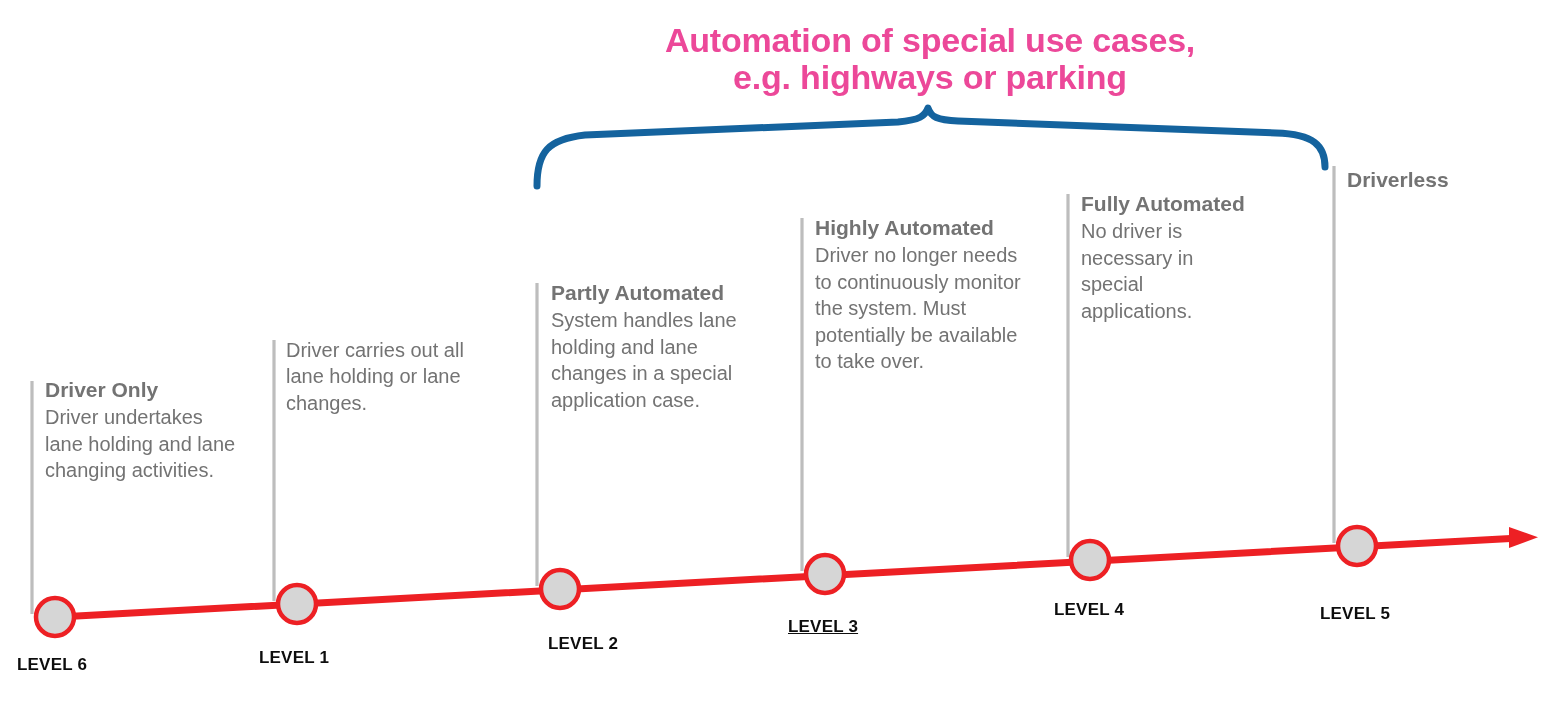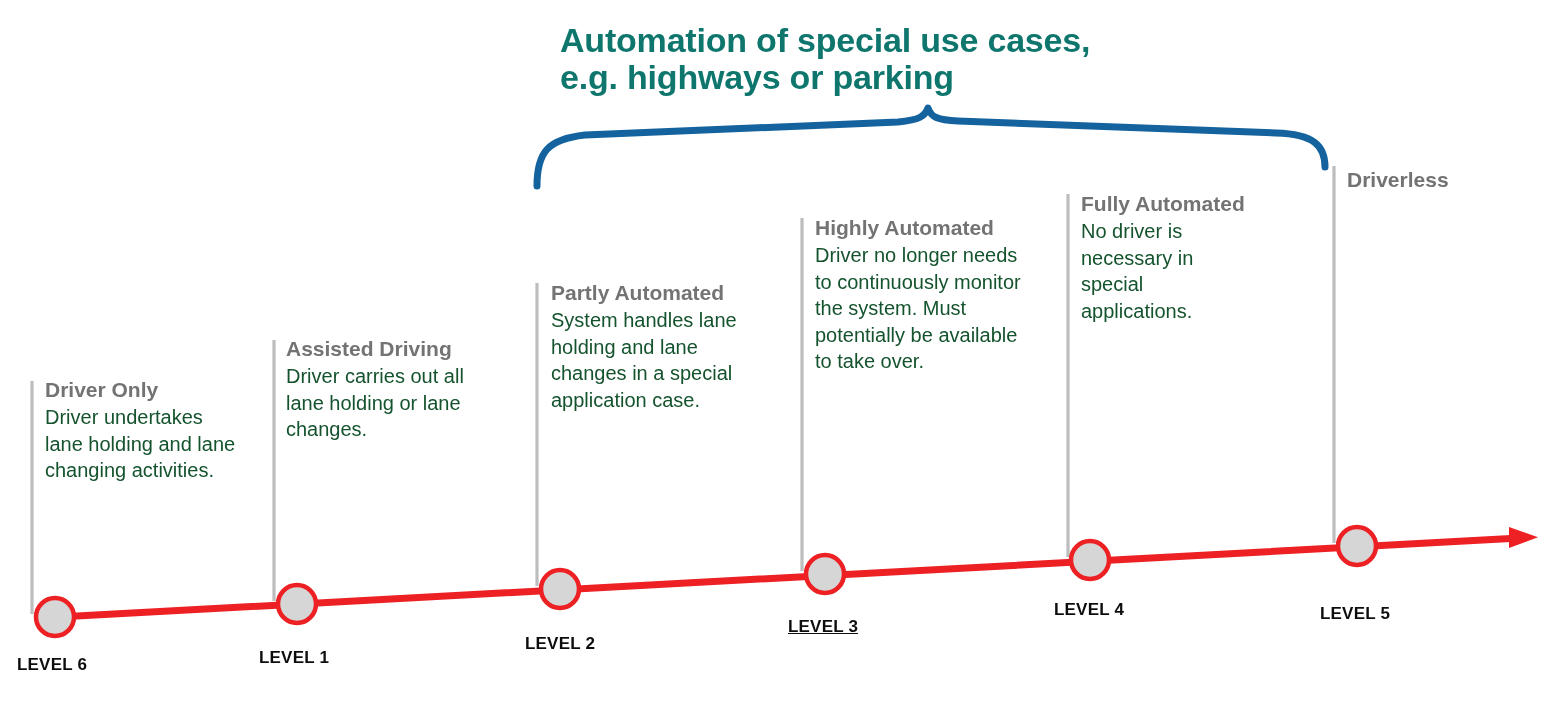--- a/index.html
+++ b/index.html
@@ -9,40 +9,40 @@
     font-family:"Liberation Sans", sans-serif;
     overflow:hidden;
     position:relative;
   }
   #stage{position:absolute;left:0;top:0;width:1560px;height:709px;}
 
   
   .title{
     position:absolute;
     left:560px; top:22px; width:740px;
-    text-align:left;
+    text-align:center;
     font-size:34px;
     font-weight:bold;
     line-height:1.08;
-    color:#0f766e;
+    color:#ec4899;
     letter-spacing:-0.2px;
   }
   .title .ln{display:block;white-space:nowrap;}
 
   
   #art{position:absolute;left:0;top:0;width:1560px;height:709px;}
 
   
   .lvl-text{position:absolute;}
   .lvl-head{
     font-size:21px;font-weight:bold;color:#737373;
     line-height:1.16;margin:0 0 2px 0;white-space:nowrap;
   }
   .lvl-desc{
-    font-size:20px;font-weight:normal;color:#14532d;
+    font-size:20px;font-weight:normal;color:#737373;
     line-height:1.32;margin:0;
   }
   .lvl-tick{
     position:absolute;
     font-size:17px;font-weight:bold;color:#0d0d0d;
     letter-spacing:0.2px;white-space:nowrap;
   }
 </style>
 </head>
 <body>
@@ -90,30 +90,29 @@
     </g>
   </svg>
 
   <div class="lvl-text" style="left:45px; top:378px; width:200px;">
     <p class="lvl-head">Driver Only</p>
     <p class="lvl-desc">Driver undertakes lane holding and lane changing activities.</p>
   </div>
   <div class="lvl-tick" style="left:17px; top:655px;">LEVEL 6</div>
 
   <div class="lvl-text" style="left:286px; top:337px; width:200px;">
-    <p class="lvl-head">Assisted Driving</p>
     <p class="lvl-desc">Driver carries out all lane holding or lane changes.</p>
   </div>
   <div class="lvl-tick" style="left:259px; top:648px;">LEVEL 1</div>
 
   <div class="lvl-text" style="left:551px; top:281px; width:205px;">
     <p class="lvl-head">Partly Automated</p>
     <p class="lvl-desc">System handles lane holding and lane changes in a special application case.</p>
   </div>
-  <div class="lvl-tick" style="left:525px; top:634px;">LEVEL 2</div>
+  <div class="lvl-tick" style="left:548px; top:634px;">LEVEL 2</div>
 
   <div class="lvl-text" style="left:815px; top:216px; width:215px;">
     <p class="lvl-head">Highly Automated</p>
     <p class="lvl-desc">Driver no longer needs to continuously monitor the system. Must potentially be available to take over.</p>
   </div>
   <div class="lvl-tick" style="left:788px; top:617px;text-decoration:underline;">LEVEL 3</div>
 
   <div class="lvl-text" style="left:1081px; top:192px; width:150px;">
     <p class="lvl-head">Fully Automated</p>
     <p class="lvl-desc">No driver is necessary in special applications.</p>

